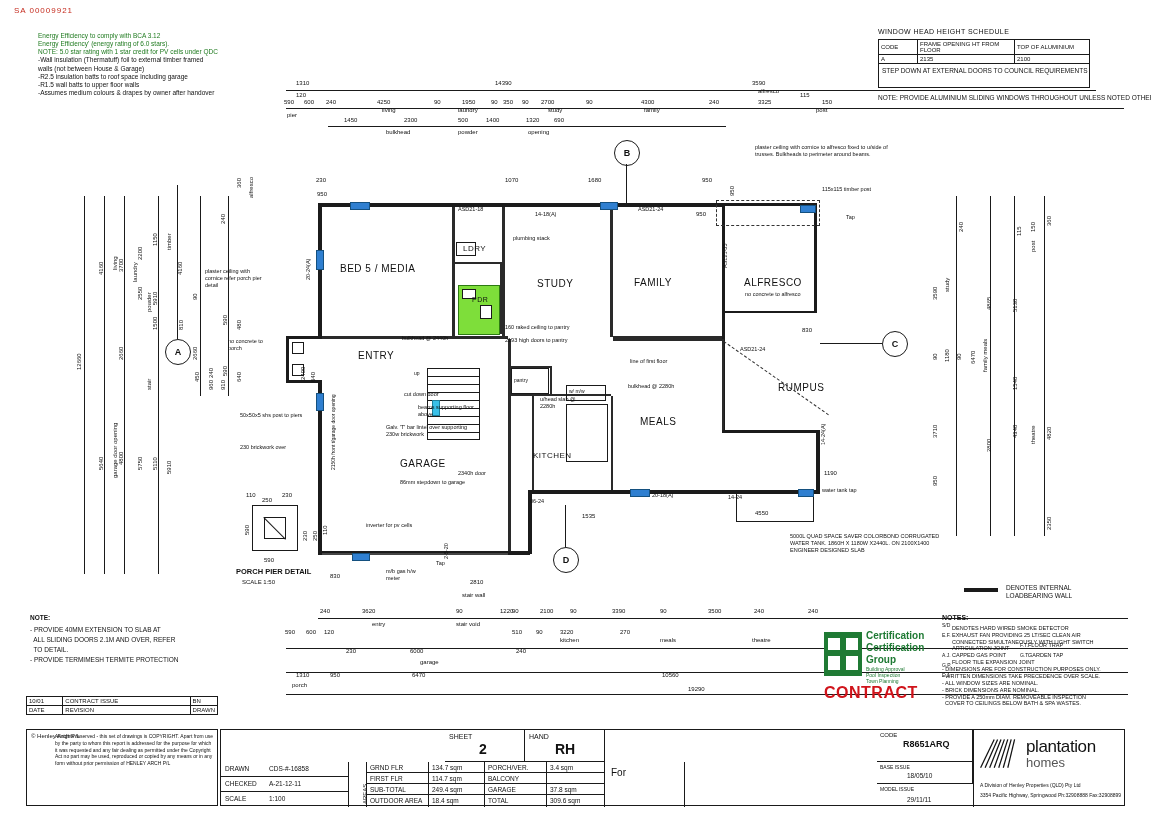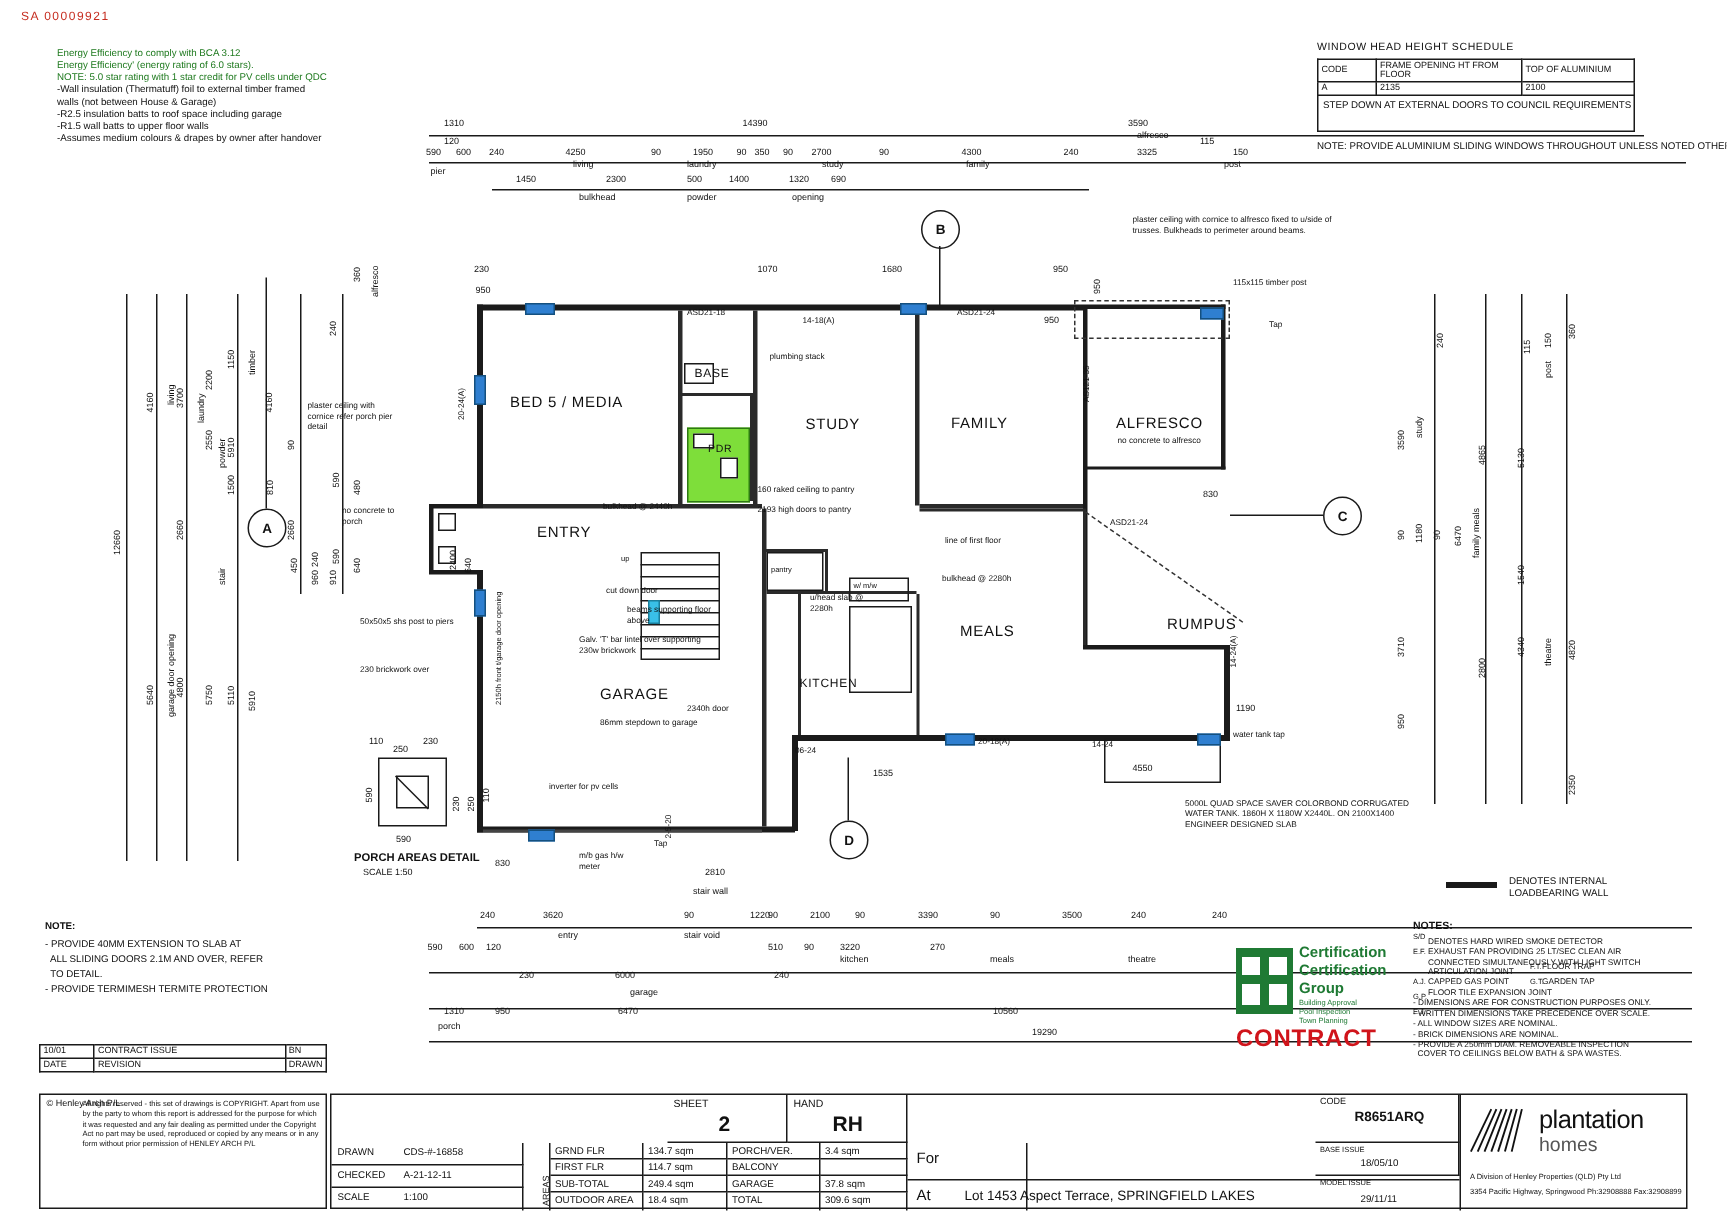--- a/index.html
+++ b/index.html
@@ -161,28 +161,28 @@
 <div class="blue" style="left:798px;top:489px;width:14px;height:6px;"></div>
 <div class="cyan" style="left:432px;top:400px;width:6px;height:14px;"></div>
 
 <div class="grass" style="left:458px;top:285px;width:40px;height:48px;"></div>
 <div class="box" style="left:462px;top:289px;width:14px;height:10px;background:#fff;"></div>
 <div class="box" style="left:480px;top:305px;width:12px;height:14px;background:#fff;"></div>
 
 <div class="box" style="left:456px;top:242px;width:20px;height:14px;"></div>
 
 <div class="room" style="left:340px;top:263px;">BED 5 / MEDIA</div>
-<div class="room" style="left:463px;top:244px;font-size:8px;">BASE</div>
+<div class="room" style="left:463px;top:244px;font-size:8px;">LDRY</div>
 <div class="room" style="left:472px;top:296px;font-size:7px;">PDR</div>
 <div class="room" style="left:537px;top:278px;">STUDY</div>
 <div class="room" style="left:634px;top:277px;">FAMILY</div>
 <div class="room" style="left:744px;top:277px;">ALFRESCO</div>
 <div class="room" style="left:358px;top:350px;">ENTRY</div>
 <div class="room" style="left:640px;top:416px;">MEALS</div>
-<div class="room" style="left:734px;top:411px;padding-left:44px;">RUMPUS</div>
+<div class="room" style="left:734px;top:382px;padding-left:44px;">RUMPUS</div>
 <div class="room" style="left:533px;top:451px;font-size:8px;">KITCHEN</div>
 <div class="room" style="left:400px;top:458px;">GARAGE</div>
 <div class="t tiny2" style="left:514px;top:377px;">pantry</div>
 
 <div class="t tiny" style="left:755px;top:144px;width:135px;white-space:normal;">plaster ceiling with cornice to alfresco fixed to u/side of trusses. Bulkheads to perimeter around beams.</div>
 <div class="t tiny" style="left:822px;top:186px;width:60px;white-space:normal;">115x115 timber post</div>
 <div class="t tiny" style="left:513px;top:235px;width:45px;white-space:normal;">plumbing stack</div>
 <div class="t tiny" style="left:745px;top:291px;width:60px;white-space:normal;">no concrete to alfresco</div>
 <div class="t tiny" style="left:205px;top:268px;width:64px;white-space:normal;">plaster ceiling with cornice refer porch pier detail</div>
 <div class="t tiny" style="left:228px;top:338px;width:50px;white-space:normal;">no concrete to porch</div>
@@ -397,21 +397,21 @@
   <div class="box" style="left:28px;top:22px;width:22px;height:22px;"></div>
   <div class="line hl" style="left:28px;top:22px;width:31px;transform:rotate(45deg);transform-origin:0 0;"></div>
   <div class="dim" style="left:10px;top:-3px;">110</div>
   <div class="dim" style="left:26px;top:2px;">250</div>
   <div class="dim" style="left:46px;top:-3px;">230</div>
   <div class="dim" style="left:8px;top:40px;transform:rotate(-90deg);transform-origin:0 0;">590</div>
   <div class="dim" style="left:28px;top:62px;">590</div>
   <div class="dim" style="left:66px;top:46px;transform:rotate(-90deg);transform-origin:0 0;">230</div>
   <div class="dim" style="left:76px;top:46px;transform:rotate(-90deg);transform-origin:0 0;">250</div>
   <div class="dim" style="left:86px;top:40px;transform:rotate(-90deg);transform-origin:0 0;">110</div>
-  <div class="t b" style="left:0px;top:72px;font-size:7.5px;">PORCH AREAS DETAIL</div>
+  <div class="t b" style="left:0px;top:72px;font-size:7.5px;">PORCH PIER DETAIL</div>
   <div class="t" style="left:6px;top:84px;font-size:6px;">SCALE 1:50</div>
 </div>
 
 <div style="position:absolute;left:964px;top:584px;">
   <div class="line" style="left:0;top:4px;width:34px;height:4px;"></div>
   <div class="t" style="left:42px;top:0px;width:110px;white-space:normal;font-size:6.5px;">DENOTES INTERNAL LOADBEARING WALL</div>
 </div>
 
 <div class="box" style="left:26px;top:608px;width:200px;height:62px;border:none;"></div>
 <div class="t b" style="left:30px;top:614px;">NOTE:</div>
@@ -584,24 +584,20 @@
   <div class="box" style="left:264px;top:65px;width:62px;height:12px;border:none;border-right:1px solid #1a1a1a;">
       <div class="t" style="left:3px;top:2px;">TOTAL</div>
     </div>
   <div class="box" style="left:326px;top:65px;width:58px;height:12px;border:none;border-right:1px solid #1a1a1a;">
       <div class="t" style="left:3px;top:2px;">309.6 sqm</div>
     </div>
 
   <div class="box" style="left:384px;top:32px;width:80px;height:45px;border:none;border-right:1px solid #1a1a1a;">
     <div class="t" style="left:6px;top:5px;font-size:10px;">For</div>
   </div>
-  <div class="box" style="left:384px;top:56px;width:368px;height:21px;border:none;border-top:1px solid #1a1a1a;">
-    <div class="t" style="left:6px;top:5px;font-size:10px;">At</div>
-    <div class="t" style="left:38px;top:5px;font-size:9px;">Lot 1453 Aspect Terrace, SPRINGFIELD LAKES</div>
-  </div>
 
   <div class="box" style="left:656px;top:32px;width:96px;height:22px;border:none;border-right:1px solid #1a1a1a;border-bottom:1px solid #1a1a1a;">
     <div class="t tiny2" style="left:3px;top:2px;">BASE ISSUE</div>
     <div class="t" style="left:30px;top:10px;">18/05/10</div>
   </div>
   <div class="box" style="left:656px;top:34px;width:96px;height:22px;border:none;">
     <div class="t tiny2" style="left:3px;top:22px;">MODEL ISSUE</div>
     <div class="t" style="left:30px;top:32px;">29/11/11</div>
   </div>
 </div>

